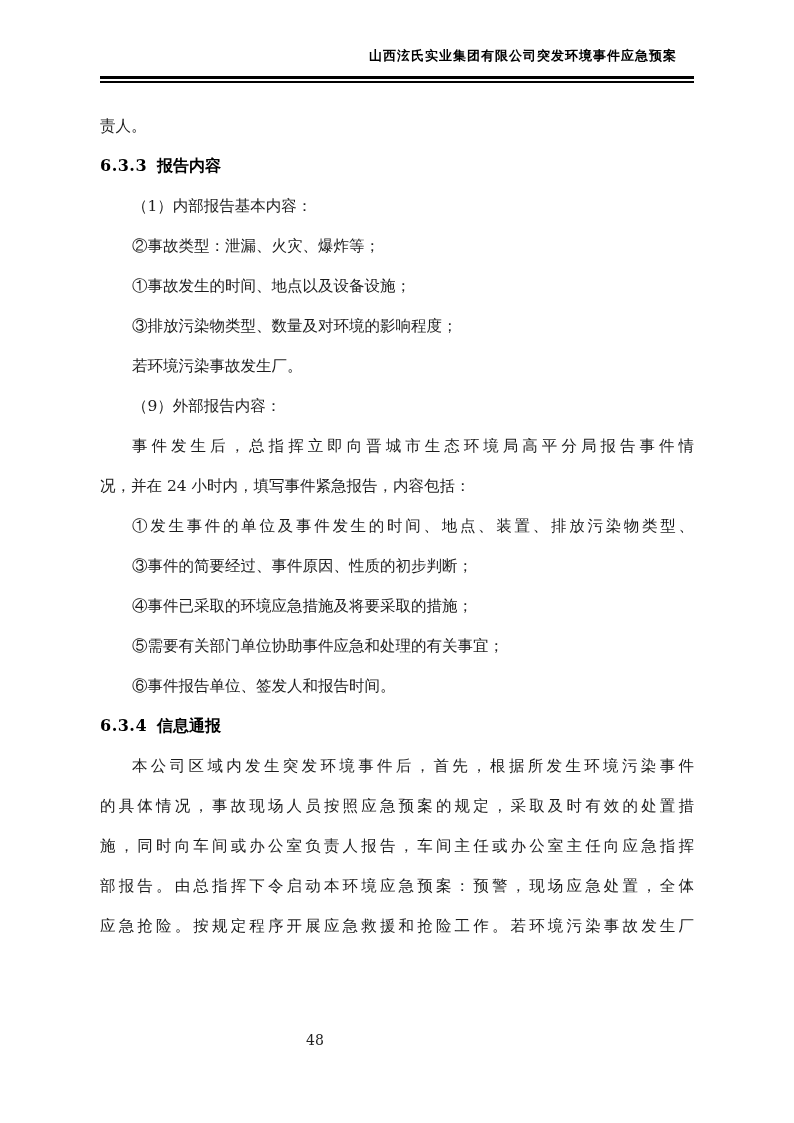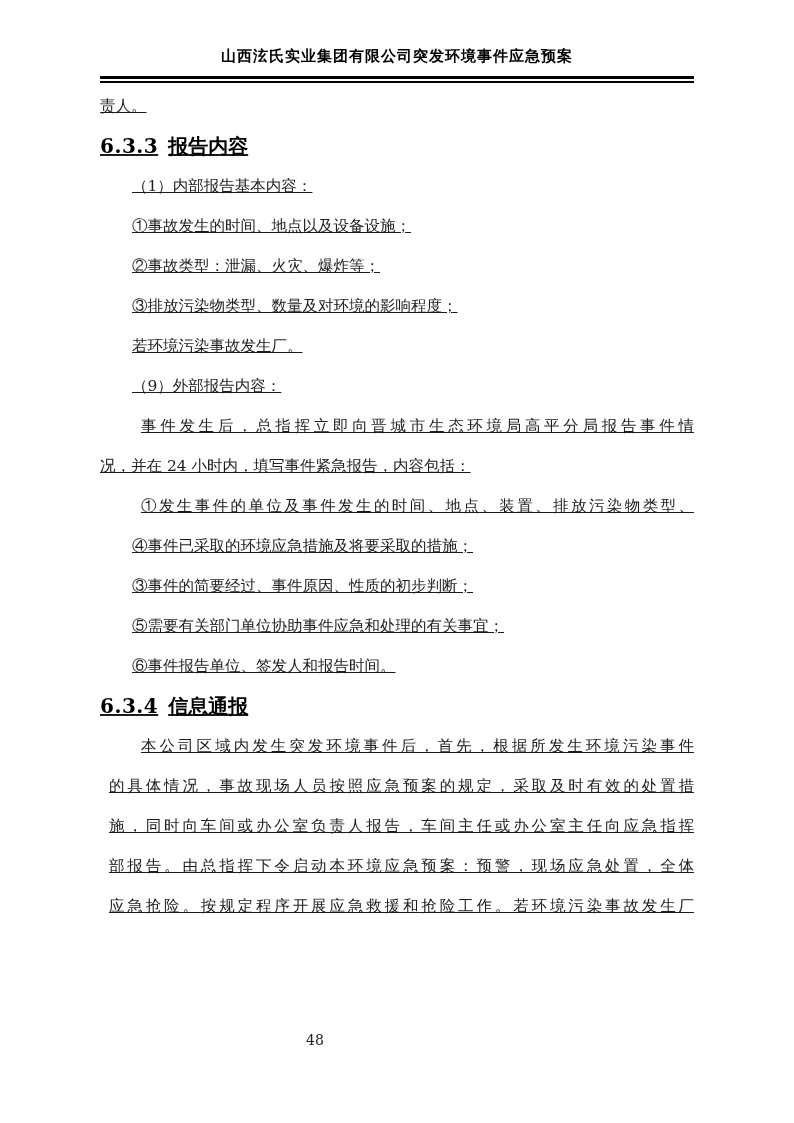--- a/index.html
+++ b/index.html
@@ -14,67 +14,65 @@
     height: 1123px;
     background: #ffffff;
     font-family: "DejaVu Serif", "Liberation Serif", serif;
     color: #1c1c1c;
     overflow: hidden;
   }
   
   .doc-header-title {
     position: absolute;
     top: 47px;
-    left: 100px;
+    left: 83px;
     width: 594px;
-    text-align: center;
-    font-size: 15px;
+    text-align: right;
+    font-size: 13px;
     font-weight: bold;
     letter-spacing: 1px;
     color: #000000;
     white-space: nowrap;
   }
   .doc-header-rule {
     position: absolute;
     top: 76px;
     left: 100px;
     width: 594px;
     height: 2px;               
     border-top: 3px solid #000000;
     border-bottom: 2px solid #000000;
   }
   
   .doc-body {
     position: absolute;
-    top: 86px;
+    top: 106px;
     left: 100px;
     width: 594px;
     font-size: 15.5px;
     line-height: 40px;
-    text-decoration: underline;
   }
   .para { margin: 0; }
   .line {
     height: 40px;
     text-align: left;
     white-space: nowrap;
   }
   .line.fill {
     white-space: normal;
     text-align: justify;
     text-align-last: justify;
     text-justify: inter-character;
-    margin-left: 9px;
   }
   .line.indent { text-indent: 32px; }
   .sec-heading {
     margin: 0;
     height: 40px;
     line-height: 40px;
-    font-size: 20px;
+    font-size: 16px;
     font-weight: bold;
     color: #000000;
   }
   .h-num { margin-right: 10px; letter-spacing: 0.5px; }
   
   .doc-footer {
     position: absolute;
     top: 1030px;
     left: 0;
     width: 630px;
@@ -96,46 +94,46 @@
 
   <main class="doc-body" id="doc-body">
       <div class="para">
         <div class="line">责人。</div>
       </div>
       <h2 class="sec-heading"><span class="h-num">6.3.3</span><span class="h-title">报告内容</span></h2>
       <div class="para">
         <div class="line indent">（1）内部报告基本内容：</div>
       </div>
       <div class="para">
-        <div class="line indent">①事故发生的时间、地点以及设备设施；</div>
+        <div class="line indent">②事故类型：泄漏、火灾、爆炸等；</div>
       </div>
       <div class="para">
-        <div class="line indent">②事故类型：泄漏、火灾、爆炸等；</div>
+        <div class="line indent">①事故发生的时间、地点以及设备设施；</div>
       </div>
       <div class="para">
         <div class="line indent">③排放污染物类型、数量及对环境的影响程度；</div>
       </div>
       <div class="para">
         <div class="line indent">若环境污染事故发生厂。</div>
       </div>
       <div class="para">
         <div class="line indent">（9）外部报告内容：</div>
       </div>
       <div class="para">
         <div class="line fill indent">事件发生后，总指挥立即向晋城市生态环境局高平分局报告事件情</div>
         <div class="line">况，并在 24 小时内，填写事件紧急报告，内容包括：</div>
       </div>
       <div class="para">
         <div class="line fill indent">①发生事件的单位及事件发生的时间、地点、装置、排放污染物类型、</div>
       </div>
       <div class="para">
-        <div class="line indent">④事件已采取的环境应急措施及将要采取的措施；</div>
+        <div class="line indent">③事件的简要经过、事件原因、性质的初步判断；</div>
       </div>
       <div class="para">
-        <div class="line indent">③事件的简要经过、事件原因、性质的初步判断；</div>
+        <div class="line indent">④事件已采取的环境应急措施及将要采取的措施；</div>
       </div>
       <div class="para">
         <div class="line indent">⑤需要有关部门单位协助事件应急和处理的有关事宜；</div>
       </div>
       <div class="para">
         <div class="line indent">⑥事件报告单位、签发人和报告时间。</div>
       </div>
       <h2 class="sec-heading"><span class="h-num">6.3.4</span><span class="h-title">信息通报</span></h2>
       <div class="para">
         <div class="line fill indent">本公司区域内发生突发环境事件后，首先，根据所发生环境污染事件</div>

